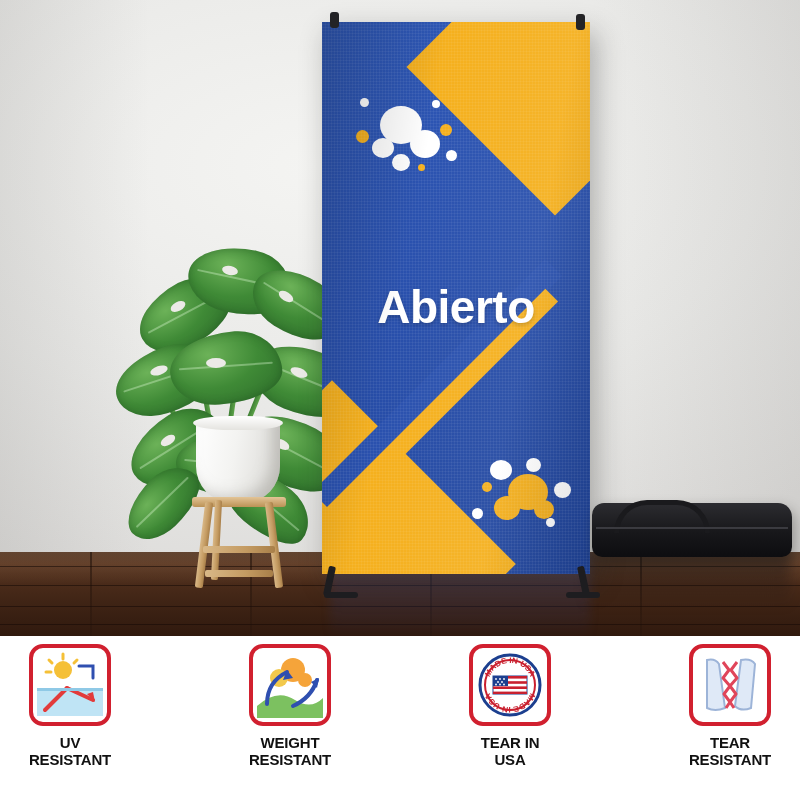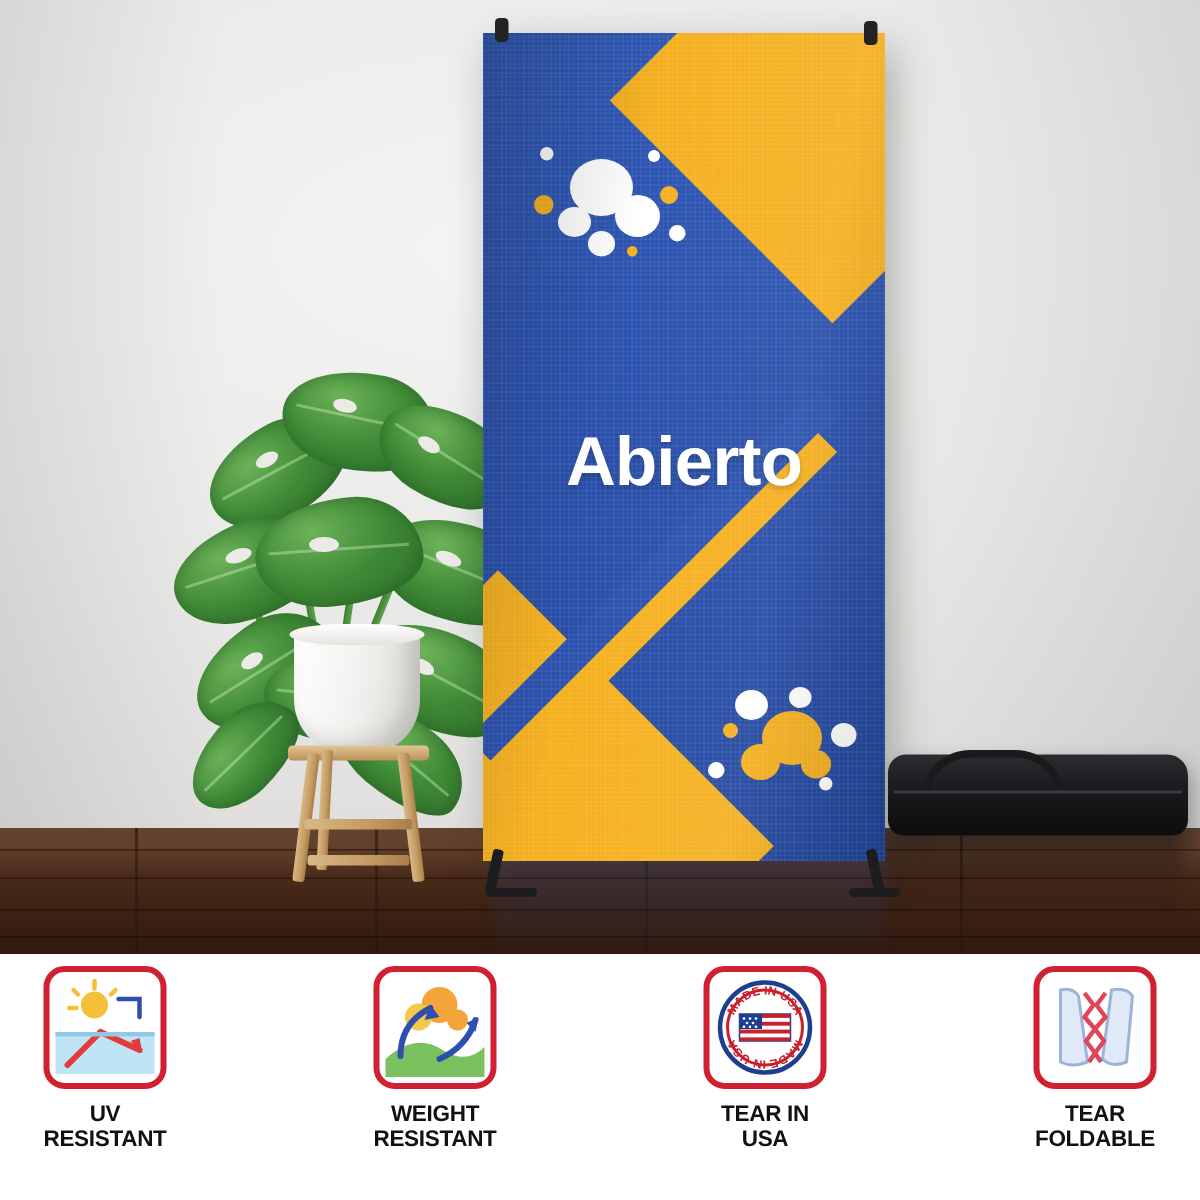--- a/index.html
+++ b/index.html
@@ -485,17 +485,17 @@
     <div class="feature">
       <div class="feature-box">
         <svg viewBox="0 0 74 74" width="74" height="74">
           <path d="M14 12 Q22 10 26 16 L32 60 Q22 64 14 60 Z" fill="#dfe9f7" stroke="#9db4d8" stroke-width="2"></path>
           <path d="M48 12 Q58 10 62 16 L58 60 Q48 64 42 58 Z" fill="#dfe9f7" stroke="#9db4d8" stroke-width="2"></path>
           <path d="M30 14 L36 22 L30 30 L37 38 L31 46 L37 54 L33 60" stroke="#e0455a" stroke-width="3" fill="none" stroke-linejoin="round"></path>
           <path d="M44 14 L38 22 L44 30 L37 38 L43 46 L37 54 L41 60" stroke="#e0455a" stroke-width="3" fill="none" stroke-linejoin="round"></path>
         </svg>
       </div>
       <div class="feature-label">TEAR
-FOLDABLE</div>
+RESISTANT</div>
     </div>
 
   </div>
 </div>
 
 </body></html>

